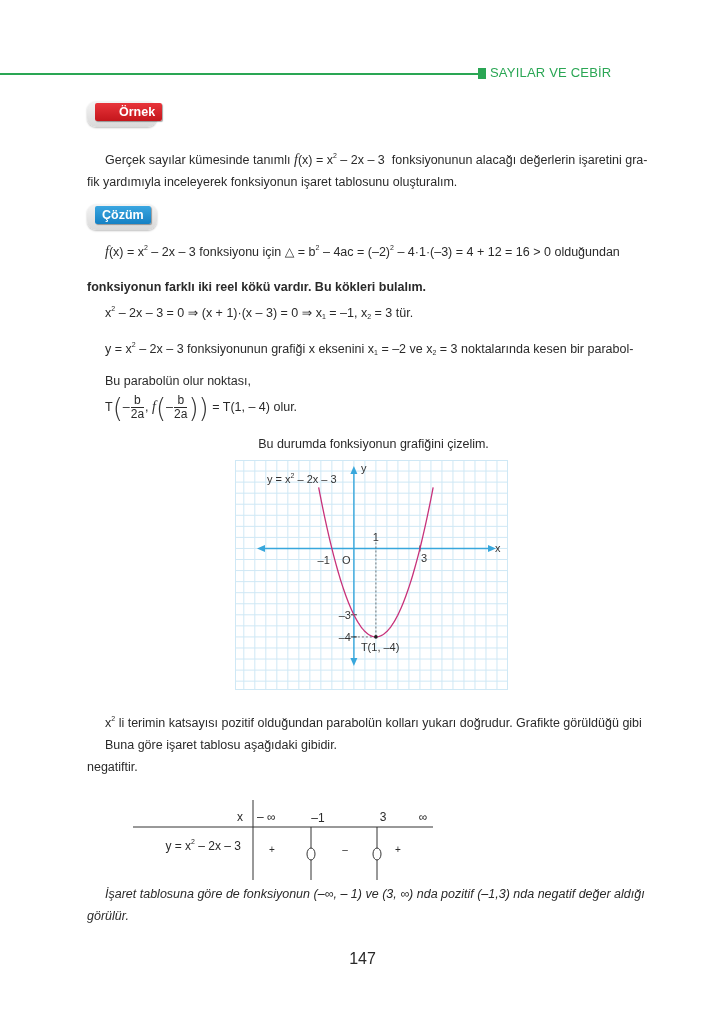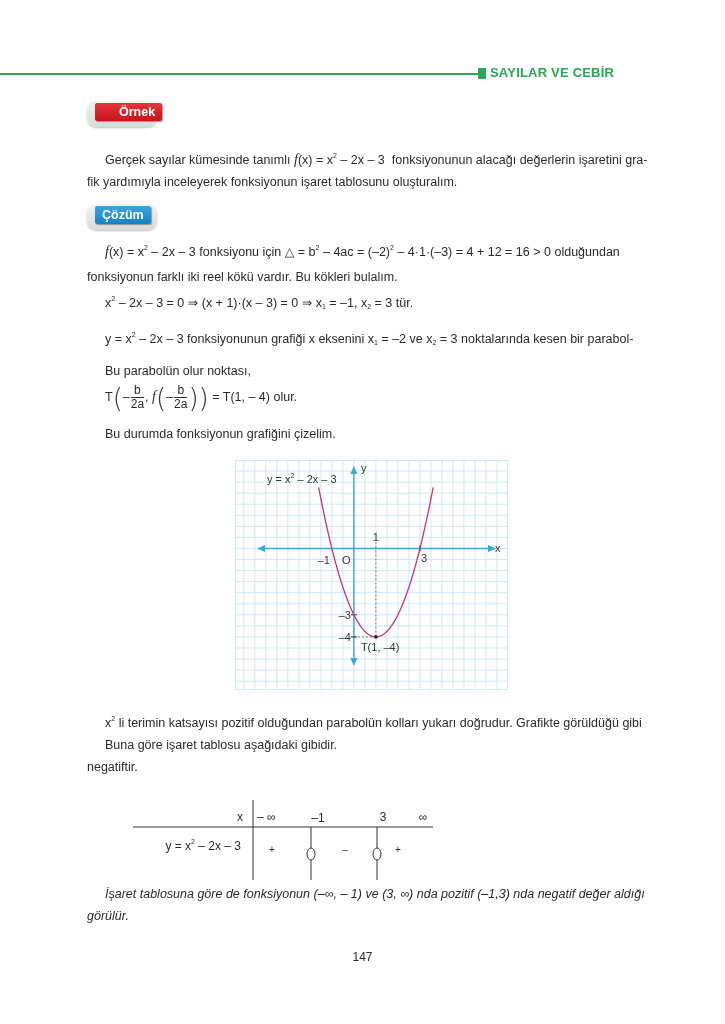--- a/index.html
+++ b/index.html
@@ -1,41 +1,41 @@
 <!DOCTYPE html>
 <html><head>
 <meta charset="utf-8">
 <style>
   html, body { margin: 0; padding: 0; background: #ffffff; }
   body { width: 725px; height: 1024px; position: relative; overflow: hidden;
          font-family: "Liberation Sans", sans-serif; color: #2a2a2a; font-size: 12.5px; }
   .abs { position: absolute; }
   .header-line { left: 0; top: 73px; width: 480px; height: 2px; background: #2aa654; }
   .header-square { left: 478px; top: 68px; width: 8px; height: 11px; background: #2aa654; }
-  .header-title { left: 490px; top: 65px; font-weight: bold; font-size: 13px; color: #2aa654; letter-spacing: 0.2px; }
+  .header-title { left: 490px; top: 65px; font-weight: normal; font-size: 13px; color: #2aa654; letter-spacing: 0.2px; }
   .badge-wrap { width: 70px; height: 26px; border-radius: 9px; background: linear-gradient(#f4f4f4, #d9d9d9);
                 box-shadow: 0 1px 2px rgba(0,0,0,0.25); }
   .badge { position: absolute; left: 8px; top: 2px; height: 18px; padding: 0 7px; border-radius: 2px;
            color: #fff; font-weight: bold; font-size: 12.5px; line-height: 18px;
            box-shadow: 1px 1px 1px rgba(0,0,0,0.35); }
   .badge.red { background: linear-gradient(#e8343a, #c4161c); padding-left: 24px; }
   .badge.blue { background: linear-gradient(#3aa6e0, #1581c4); }
   .p { left: 87px; width: 555px; line-height: 22px; }
   .ind { padding-left: 18px; }
   .line { white-space: nowrap; }
   sup { font-size: 7px; vertical-align: 6px; }
   sub { font-size: 7px; vertical-align: -2px; }
   .it { font-style: italic; font-family: "Liberation Serif", serif; font-size: 14px; }
   .frac { display: inline-block; vertical-align: middle; text-align: center; margin: 0 1px; }
   .frac > span { display: block; line-height: 13px; font-size: 12px; }
   .frac > span.num { border-bottom: 1px solid #2a2a2a; padding: 0 2px; }
   .bigp { font-size: 26px; font-weight: 100; vertical-align: middle; font-family: "DejaVu Sans", sans-serif; color:#333; }
   .graph { left: 235px; top: 460px; }
   .sign-table { left: 133px; top: 800px; width: 300px; height: 85px; }
-  .page-num { left: 0; width: 725px; top: 950px; text-align: center; font-size: 12px; }
+  .page-num { left: 0; width: 725px; top: 950px; text-align: center; font-size: 16px; }
 </style>
 </head>
 <body>
 
 <div class="abs header-line"></div>
 <div class="abs header-square"></div>
 <div class="abs header-title">SAYILAR VE CEBİR</div>
 
 <div class="abs badge-wrap" style="left:87px; top:101px;">
   <div class="badge red">Örnek</div>
@@ -51,34 +51,34 @@
 </div>
 
 <div class="abs badge-wrap" style="left:87px; top:204px;">
   <div class="badge blue">Çözüm</div>
 </div>
 
 <div class="abs p" style="top:237px;">
   <div class="line ind">
     <span class="it">f</span><span>(x) = x</span><sup>2</sup><span> – 2x – 3</span><span> fonksiyonu için  △ = b</span><sup>2</sup><span> – 4ac = (–2)</span><sup>2</sup><span> – 4·1·(–3) = 4 + 12 = 16 &gt; 0  olduğundan</span>
   </div>
-  <div class="line" style="margin-top:3px;">fonksiyonun farklı iki reel kökü vardır. Bu kökleri bulalım.</div>
+  <div class="line" style="margin-top:13px;font-weight:bold;">fonksiyonun farklı iki reel kökü vardır. Bu kökleri bulalım.</div>
   <div class="line ind">
     <span>x</span><sup>2</sup><span> – 2x – 3 = 0 ⇒ (x + 1)·(x – 3) = 0 ⇒ x</span><sub>1</sub><span> = –1,  x</span><sub>2</sub><span> = 3  tür.</span>
   </div>
   <div class="line ind" style="margin-top:6px;">
     <span>y = x</span><sup>2</sup><span> – 2x – 3 fonksiyonunun grafiği x eksenini  x</span><sub>1</sub><span> = –2  ve  x</span><sub>2</sub><span> = 3 noktalarında kesen bir parabol-</span>
   </div>
   <div class="line ind" style="margin-top:6px;">Bu parabolün olur noktası,</div>
   <div class="line ind" style="line-height:30px;">
     <span>T</span><span class="bigp">(</span><span>–</span><span class="frac"><span class="num">b</span><span>2a</span></span>,
     <span class="it">f</span><span class="bigp">(</span><span>–</span><span class="frac"><span class="num">b</span><span>2a</span></span><span class="bigp">))</span>
     <span>= T(1, – 4) olur.</span>
   </div>
-  <div class="line ind" style="margin-top:10px;">Bu durumda fonksiyonun grafiğini çizelim.</div>
+  <div class="line ind" style="margin-top:10px;text-align:center;">Bu durumda fonksiyonun grafiğini çizelim.</div>
 </div>
 
 <svg class="abs graph" id="graph" width="273" height="230">
   <rect x="0" y="0" width="273" height="230" fill="#ffffff"></rect>
   <g id="grid">
       <line x1="8.806451612903233" y1="0" x2="8.806451612903233" y2="230" stroke="#cfe8f5" stroke-width="1"></line>
       <line x1="19.814516129032267" y1="0" x2="19.814516129032267" y2="230" stroke="#cfe8f5" stroke-width="1"></line>
       <line x1="30.822580645161295" y1="0" x2="30.822580645161295" y2="230" stroke="#cfe8f5" stroke-width="1"></line>
       <line x1="41.83064516129033" y1="0" x2="41.83064516129033" y2="230" stroke="#cfe8f5" stroke-width="1"></line>
       <line x1="52.83870967741936" y1="0" x2="52.83870967741936" y2="230" stroke="#cfe8f5" stroke-width="1"></line>

